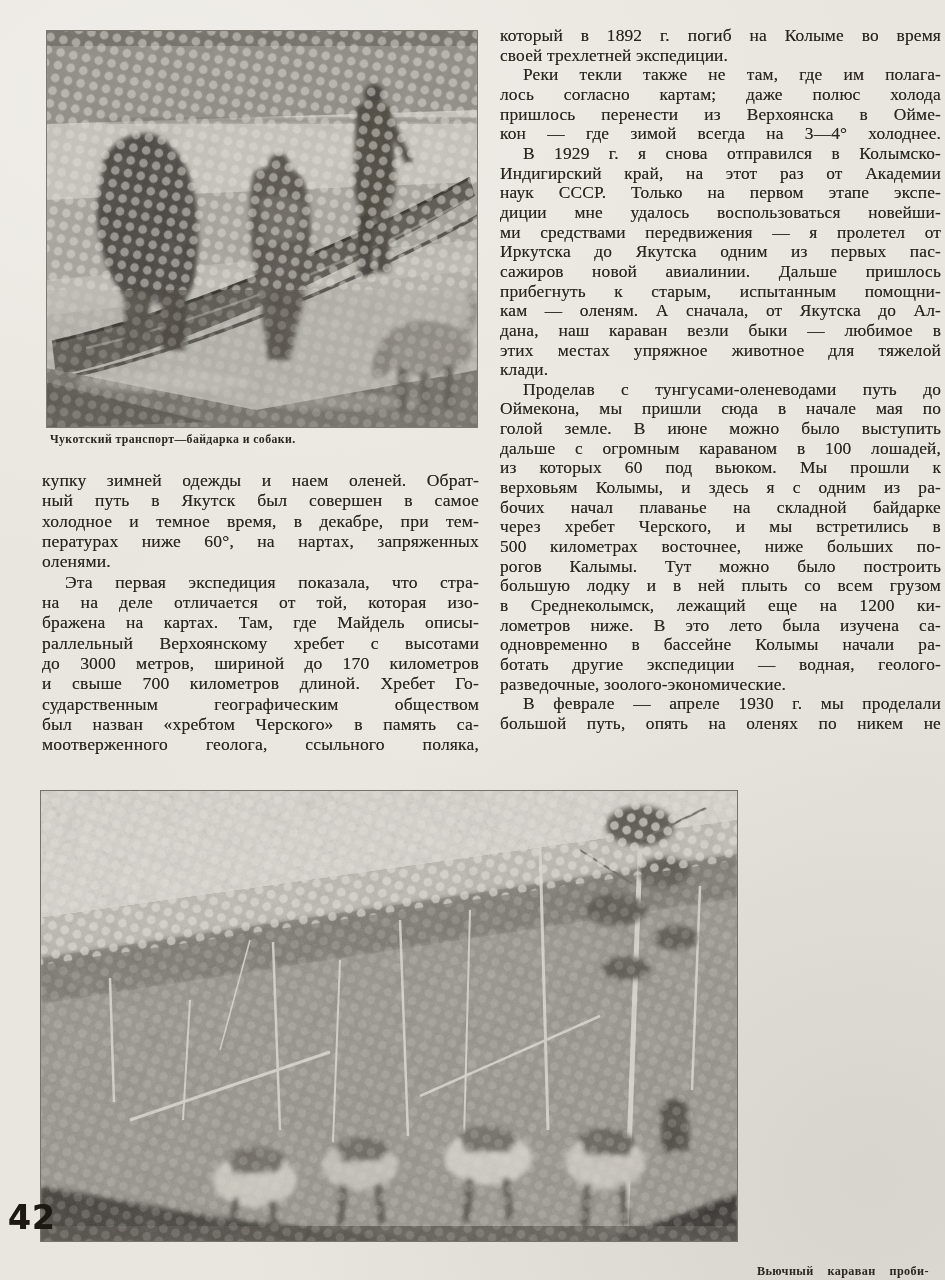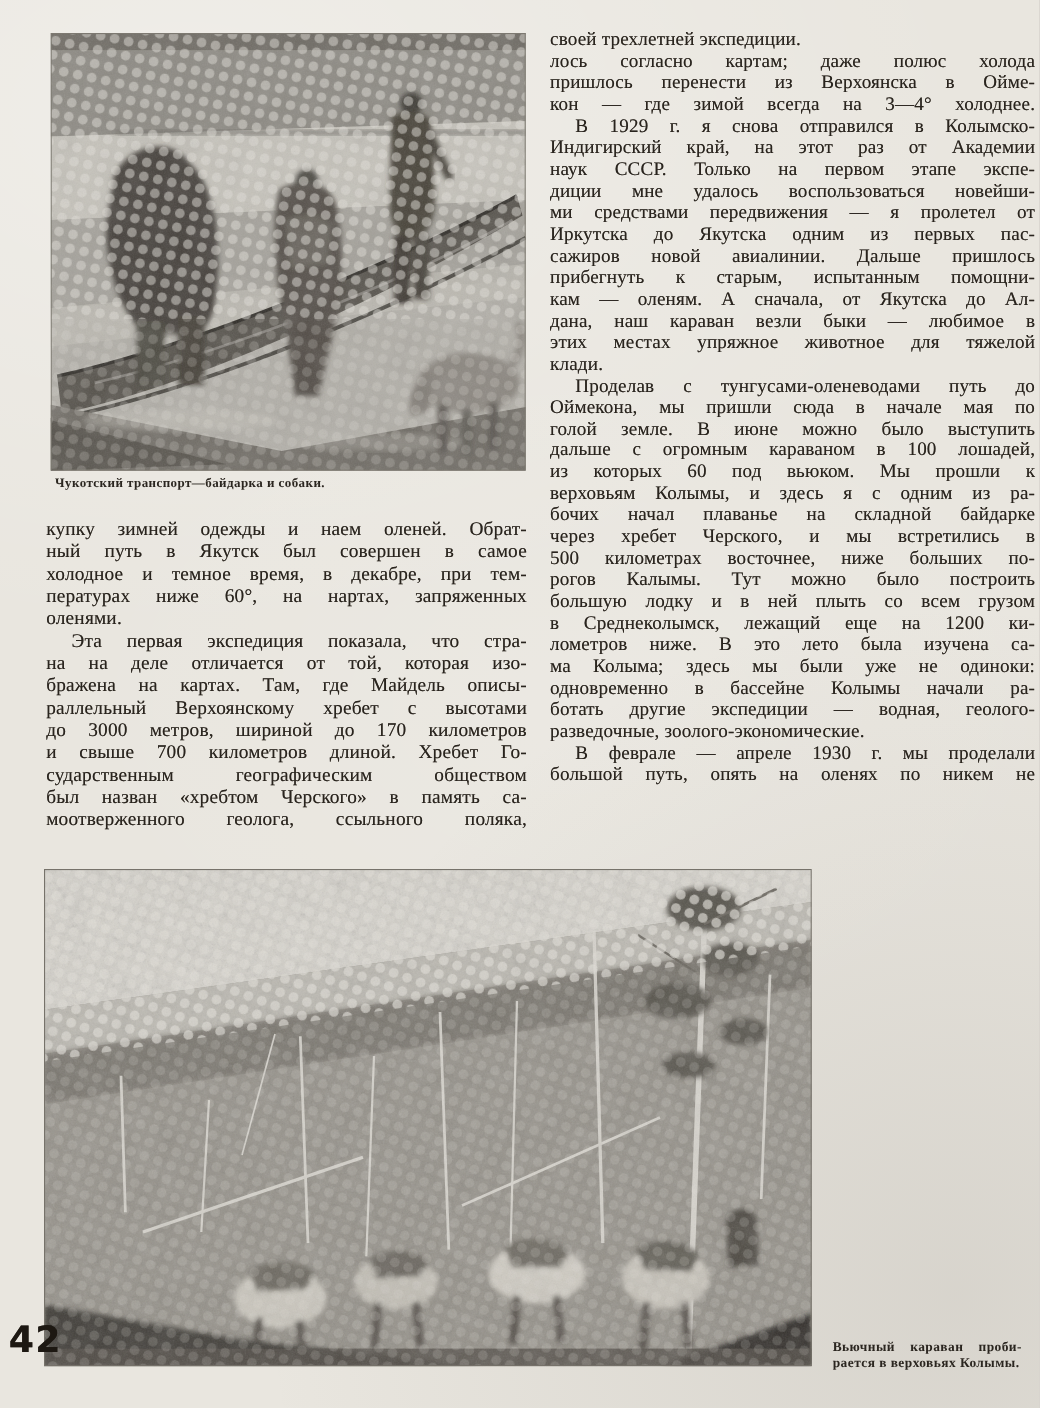--- a/index.html
+++ b/index.html
@@ -16,21 +16,21 @@
   .photo{position:absolute;margin:0;padding:0;line-height:0;}
   .photo svg{display:block;}
   .photo-top{left:46px;top:30px;width:432px;height:398px;}
   .photo-bottom{left:40px;top:790px;width:698px;height:452px;}
   .caption{
     position:absolute;font-weight:bold;color:#2b2620;
     font-family:Liberation Serif, serif;letter-spacing:0.4px;
   }
   .caption-top{left:50px;top:432px;width:340px;font-size:11.8px;}
   .caption-bottom{left:757px;top:1217px;width:172px;font-size:12.2px;line-height:15px;}
-  .cap-line{display:block;}
+  .cap-line{display:block;margin-top:47px;}
   .cap-line.j{text-align:justify;text-align-last:justify;}
   .column{position:absolute;}
   .column-left{left:42px;top:470px;width:437px;}
   .column-right{left:500px;top:26px;width:441px;}
   .line{
     font-size:17.6px;text-align:justify;text-align-last:justify;
     letter-spacing:0.15px;
     text-shadow:0 0 0.5px rgba(45,38,30,0.55);
   }
   .column-left .line{line-height:20.35px;}
@@ -148,21 +148,23 @@
       <div class="line">бражена на картах. Там, где Майдель описы-</div>
       <div class="line">раллельный Верхоянскому хребет с высотами</div>
       <div class="line">до 3000 метров, шириной до 170 километров</div>
       <div class="line">и свыше 700 километров длиной. Хребет Го-</div>
       <div class="line">сударственным географическим обществом</div>
       <div class="line">был назван «хребтом Черского» в память са-</div>
       <div class="line">моотверженного геолога, ссыльного поляка,</div>
   </div>
 
   <div class="column column-right">
+    <div class="line">который в 1892 г. погиб на Колыме во время</div>
       <div class="line para-end">своей трехлетней экспедиции.</div>
+      <div class="line indent">Реки текли также не там, где им полага-</div>
       <div class="line">лось согласно картам; даже полюс холода</div>
       <div class="line">пришлось перенести из Верхоянска в Ойме-</div>
       <div class="line">кон — где зимой всегда на 3—4° холоднее.</div>
       <div class="line indent">В 1929 г. я снова отправился в Колымско-</div>
       <div class="line">Индигирский край, на этот раз от Академии</div>
       <div class="line">наук СССР. Только на первом этапе экспе-</div>
       <div class="line">диции мне удалось воспользоваться новейши-</div>
       <div class="line">ми средствами передвижения — я пролетел от</div>
       <div class="line">Иркутска до Якутска одним из первых пас-</div>
       <div class="line">сажиров новой авиалинии. Дальше пришлось</div>
@@ -177,21 +179,20 @@
       <div class="line">дальше с огромным караваном в 100 лошадей,</div>
       <div class="line">из которых 60 под вьюком. Мы прошли к</div>
       <div class="line">верховьям Колымы, и здесь я с одним из ра-</div>
       <div class="line">бочих начал плаванье на складной байдарке</div>
       <div class="line">через хребет Черского, и мы встретились в</div>
       <div class="line">500 километрах восточнее, ниже больших по-</div>
       <div class="line">рогов Калымы. Тут можно было построить</div>
       <div class="line">большую лодку и в ней плыть со всем грузом</div>
       <div class="line">в Среднеколымск, лежащий еще на 1200 ки-</div>
       <div class="line">лометров ниже. В это лето была изучена са-</div>
-      <div class="line">ма Колыма; здесь мы были уже не одиноки:</div>
       <div class="line">одновременно в бассейне Колымы начали ра-</div>
       <div class="line">ботать другие экспедиции — водная, геолого-</div>
       <div class="line para-end">разведочные, зоолого-экономические.</div>
       <div class="line indent">В феврале — апреле 1930 г. мы проделали</div>
       <div class="line">большой путь, опять на оленях по никем не</div>
   </div>
 
   <figure class="photo photo-bottom">
     <svg width="698" height="452" viewBox="0 0 698 452" xmlns="http://www.w3.org/2000/svg">
       <defs>

